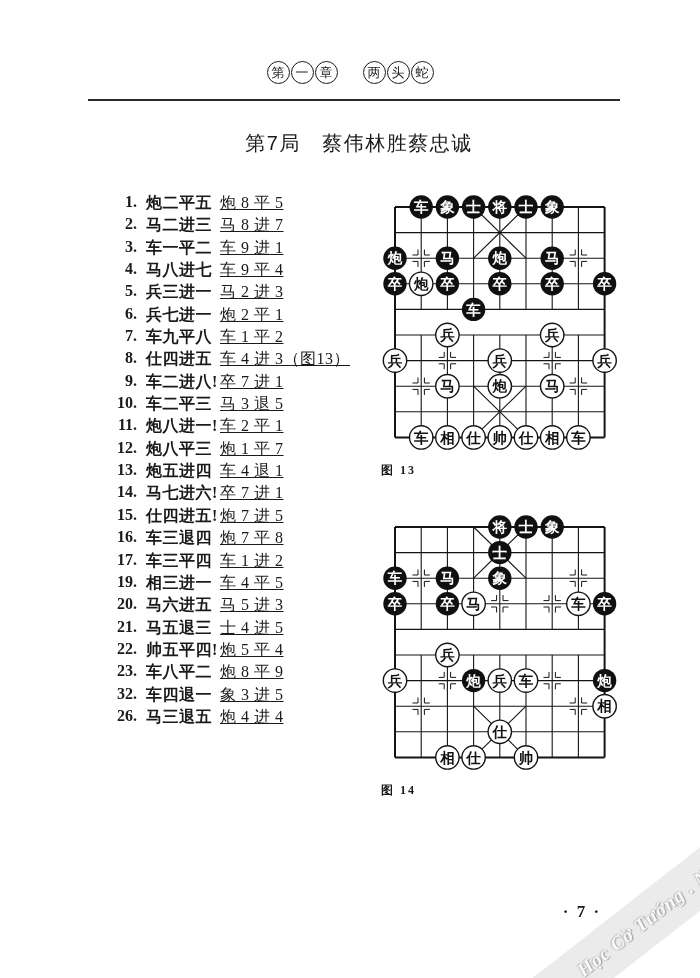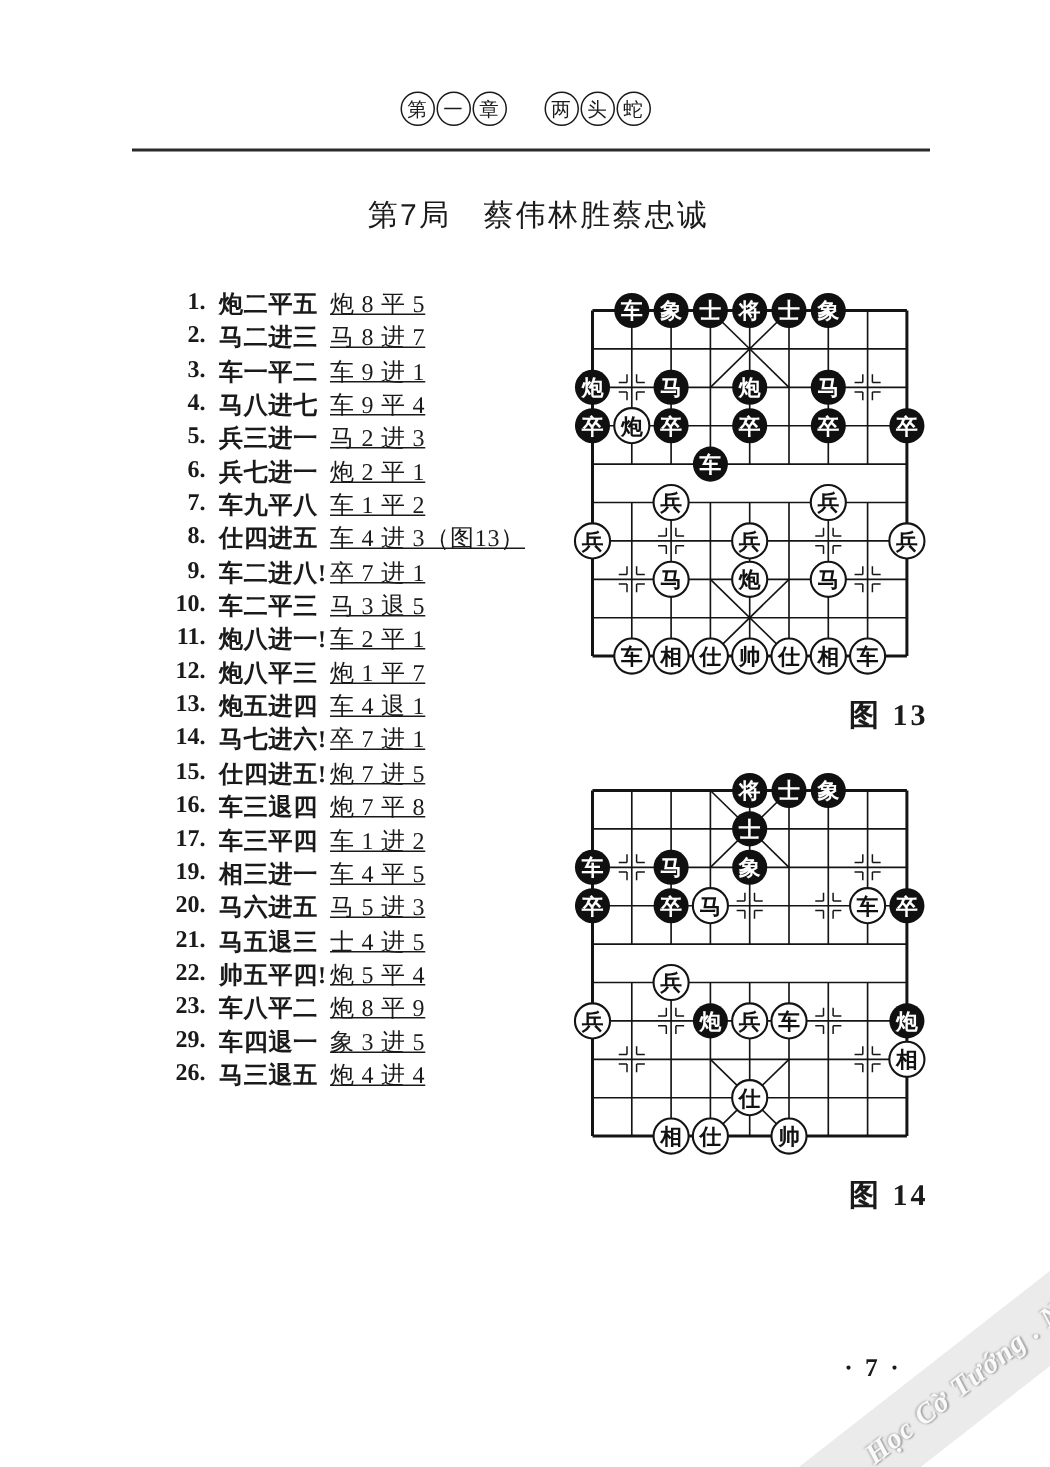--- a/index.html
+++ b/index.html
@@ -34,21 +34,21 @@
   .move-list{position:absolute;left:103px;top:193px;width:270px;}
   .move-row{position:relative;height:22.35px;font-size:16px;white-space:nowrap;}
   .move-no{position:absolute;left:0;width:34px;text-align:right;font-weight:bold;}
   .move-red{position:absolute;left:43px;letter-spacing:0.5px;font-weight:bold;}
   .move-black{position:absolute;left:117px;letter-spacing:0.5px;text-decoration:underline;}
   
   .board-wrap{position:absolute;left:381px;}
   #board0{top:193px;}
   #board1{top:513px;}
   .board-caption{
-    width:238px;text-align:right;font-weight:bold;font-size:20px;
+    width:238px;text-align:left;font-weight:bold;font-size:12px;
     margin-top:7px;letter-spacing:2px;
   }
   
   .page-number{
     position:absolute;left:552px;top:902px;width:60px;text-align:center;
     font-weight:bold;font-size:17px;letter-spacing:2px;
   }
   .watermark-band{
     position:absolute;left:500px;top:893px;width:300px;height:50px;
     background:#ebebeb;transform:rotate(-38deg);
@@ -184,21 +184,21 @@
       <span class="move-no">22.</span>
       <span class="move-red">帅五平四!</span>
       <span class="move-black">炮 5 平 4</span>
     </div>
     <div class="move-row">
       <span class="move-no">23.</span>
       <span class="move-red">车八平二</span>
       <span class="move-black">炮 8 平 9</span>
     </div>
     <div class="move-row">
-      <span class="move-no">29.</span>
+      <span class="move-no">32.</span>
       <span class="move-red">车四退一</span>
       <span class="move-black">象 3 进 5</span>
     </div>
     <div class="move-row">
       <span class="move-no">26.</span>
       <span class="move-red">马三退五</span>
       <span class="move-black">炮 4 进 4</span>
     </div>
   </div>
 

